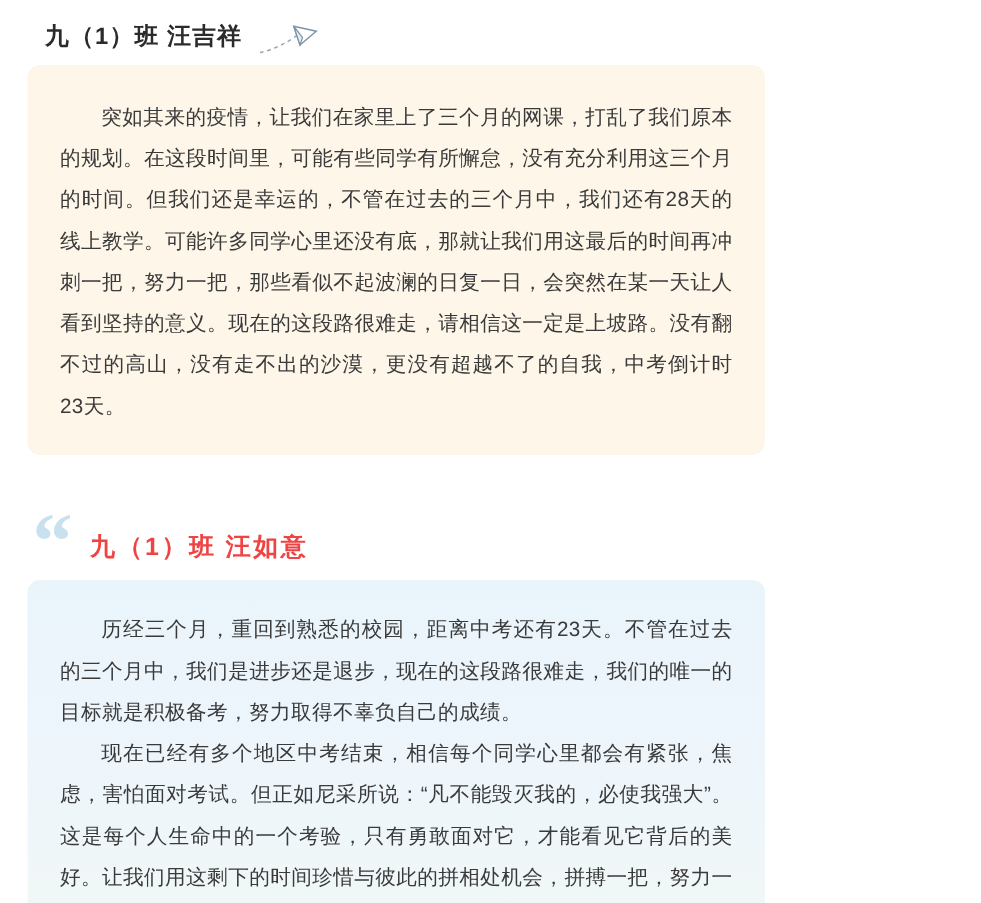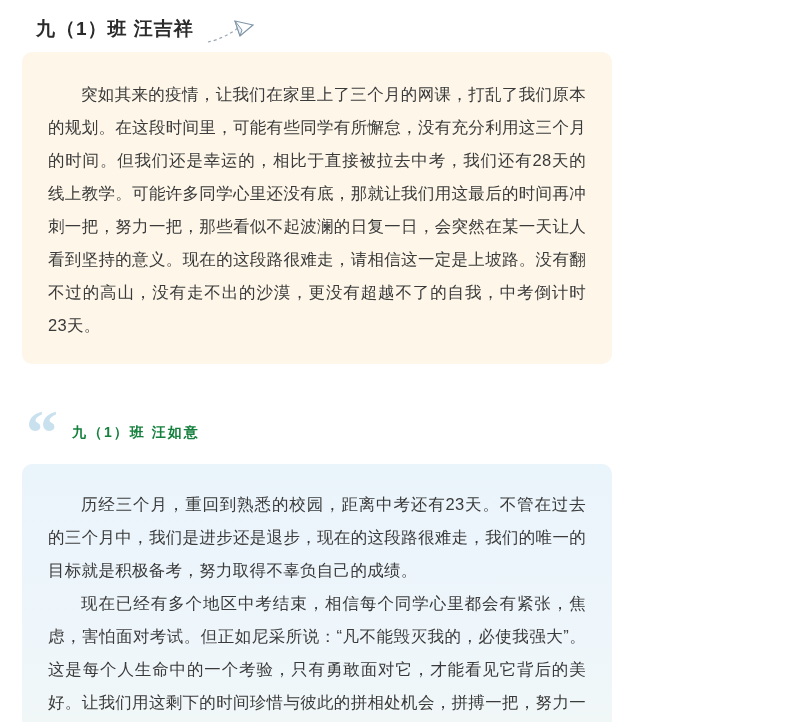--- a/index.html
+++ b/index.html
@@ -76,24 +76,24 @@
   }
   .quote-open {
     font-family: "Liberation Serif", "DejaVu Serif", serif;
     font-size: 64px;
     line-height: 0.72;
     color: #c9e1ef;
     font-weight: bold;
     user-select: none;
   }
   .s2-heading .title {
-    font-size: 14px;
+    font-size: 20px;
     font-weight: bold;
     letter-spacing: 2px;
-    color: #15803d;
+    color: #ef4444;
     padding-top: 14px;
   }
   .card-blue {
     background: linear-gradient(180deg, #eaf4fb 0%, #eef6fb 55%, #f3f8f4 100%);
     border-radius: 10px;
     padding: 24px 26px 30px 26px;
     position: relative;
   }
   .quote-close {
     position: absolute;
@@ -121,21 +121,21 @@
       <span class="title">九（1）班 汪吉祥</span>
       <span class="plane-icon">
         <svg width="52" height="26" viewBox="0 0 52 26" xmlns="http://www.w3.org/2000/svg">
           <path d="M4 24 C 14 22, 28 16, 40 5" stroke="#9aa7b3" stroke-width="1.2" fill="none" stroke-dasharray="3 3"></path>
           <path d="M31 3 L49 7 L36 18 Z" fill="#ffffff" stroke="#7f96a8" stroke-width="1.2"></path>
           <path d="M31 3 L38 12 L36 18 Z" fill="#e9eff4" stroke="#7f96a8" stroke-width="1"></path>
         </svg>
       </span>
     </div>
     <div class="card-cream">
-      <p class="body-text indent">突如其来的疫情，让我们在家里上了三个月的网课，打乱了我们原本的规划。在这段时间里，可能有些同学有所懈怠，没有充分利用这三个月的时间。但我们还是幸运的，相比于直接被拉去中考，我们还有28天的线上教学。可能许多同学心里还没有底，那就让我们用这最后的时间再冲刺一把，努力一把，那些看似不起波澜的日复一日，会突然在某一天让人看到坚持的意义。现在的这段路很难走，请相信这一定是上坡路。没有翻不过的高山，没有走不出的沙漠，更没有超越不了的自我，中考倒计时23天。</p>
+      <p class="body-text indent">突如其来的疫情，让我们在家里上了三个月的网课，打乱了我们原本的规划。在这段时间里，可能有些同学有所懈怠，没有充分利用这三个月的时间。但我们还是幸运的，不管在过去的三个月中，我们还有28天的线上教学。可能许多同学心里还没有底，那就让我们用这最后的时间再冲刺一把，努力一把，那些看似不起波澜的日复一日，会突然在某一天让人看到坚持的意义。现在的这段路很难走，请相信这一定是上坡路。没有翻不过的高山，没有走不出的沙漠，更没有超越不了的自我，中考倒计时23天。</p>
     </div>
   </div>
 
   <div class="section-two">
     <div class="s2-heading">
       <span class="quote-open">“</span>
       <span class="title">九（1）班 汪如意</span>
     </div>
     <div class="card-blue">
       <p class="body-text indent">历经三个月，重回到熟悉的校园，距离中考还有23天。不管在过去的三个月中，我们是进步还是退步，现在的这段路很难走，我们的唯一的目标就是积极备考，努力取得不辜负自己的成绩。</p>

